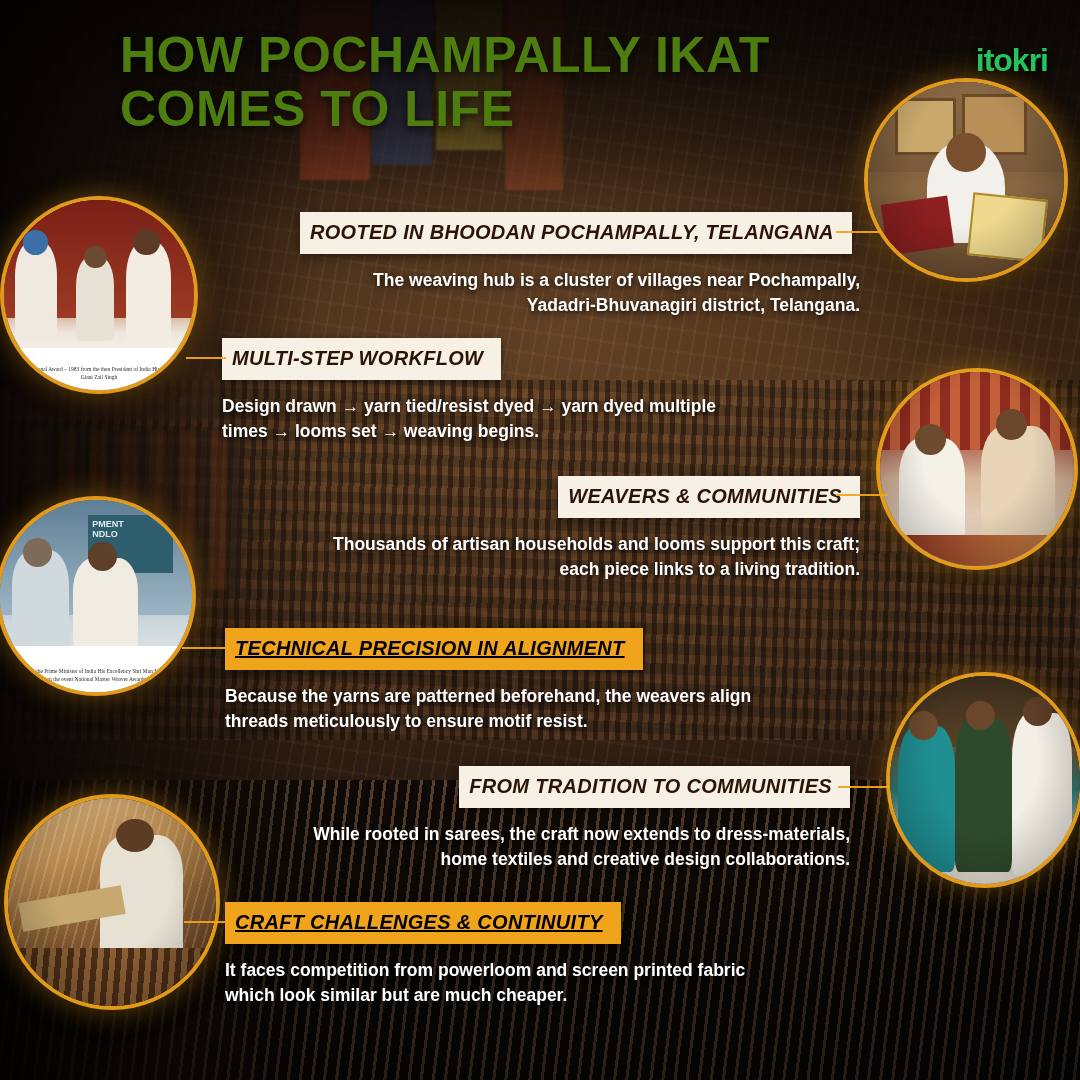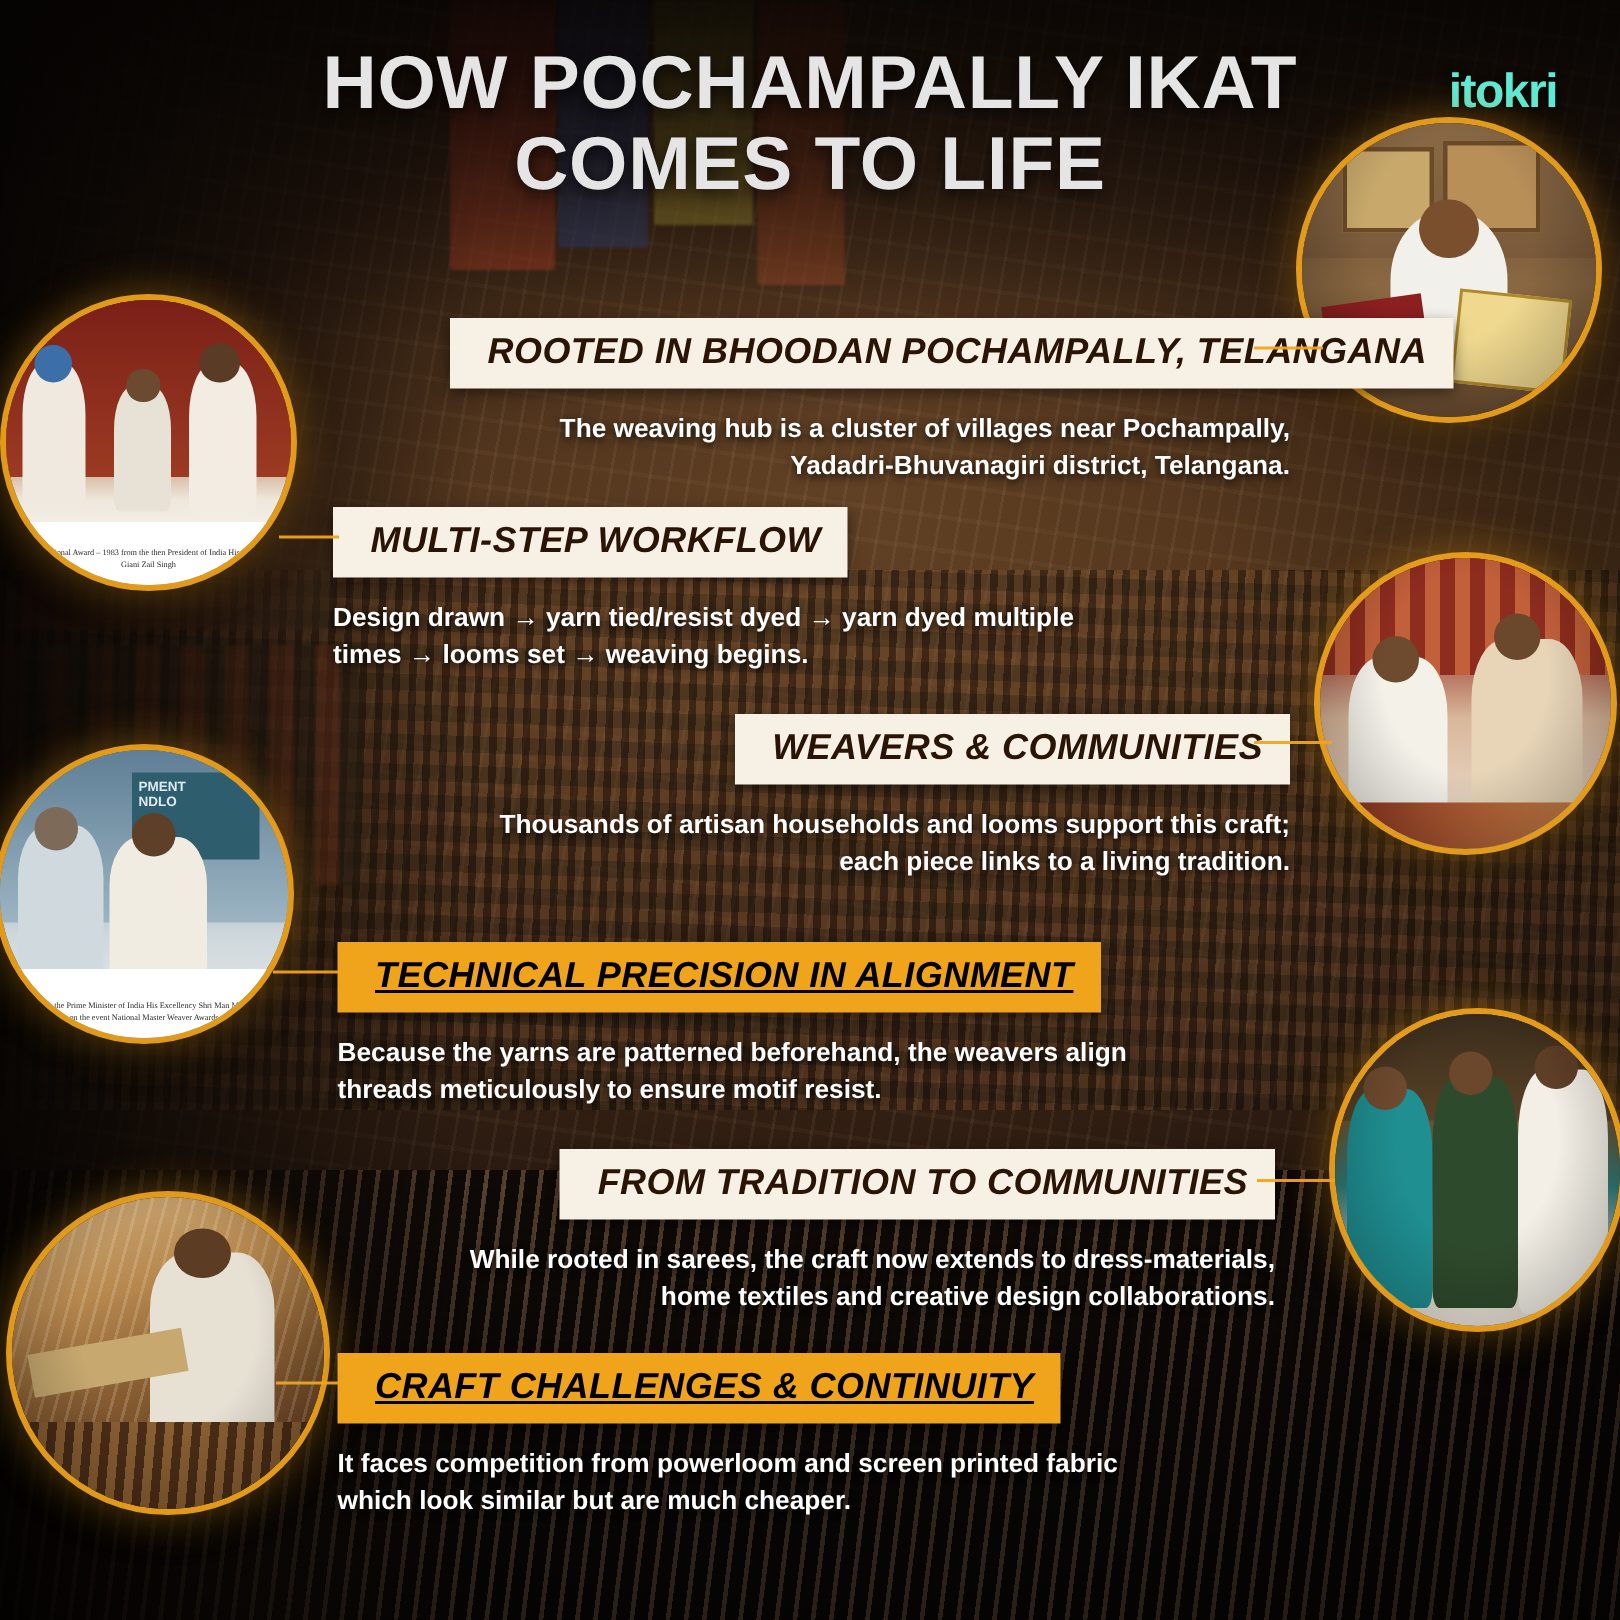--- a/index.html
+++ b/index.html
@@ -70,47 +70,46 @@
     opacity: .55;
     filter: blur(1px);
   }
 
   
   .title {
     position: absolute;
     top: 28px;
     left: 120px;
     width: 840px;
-    text-align: center;
     font-size: 50px;
     line-height: 1.08;
     font-weight: bold;
     letter-spacing: 0.5px;
-    color: #e5e5e5;
+    color: #4d7c0f;
     text-shadow: 0 3px 10px rgba(0,0,0,0.75);
   }
   .logo {
     position: absolute;
     top: 42px;
-    right: 42px;
-    color: #5eead4;
+    right: 32px;
+    color: #22c55e;
     font-size: 32px;
     font-weight: bold;
     letter-spacing: -1px;
     text-shadow: 0 2px 6px rgba(0,0,0,.8);
   }
 
   
   .block {
     position: absolute;
   }
   .chip {
     display: inline-block;
-    padding: 9px 18px 10px 25px;
-    font-size: 24px;
+    padding: 9px 18px 10px 10px;
+    font-size: 20px;
     font-weight: bold;
     font-style: italic;
     letter-spacing: .3px;
     color: #2a1405;
     box-shadow: 0 3px 9px rgba(0,0,0,.5);
     white-space: nowrap;
   }
   .chip.cream { background: #F7F0E4; color: #2a1405; }
   .chip.gold  { background: #F0A41C; color: #000000; text-decoration: underline; }
   .body-text {

